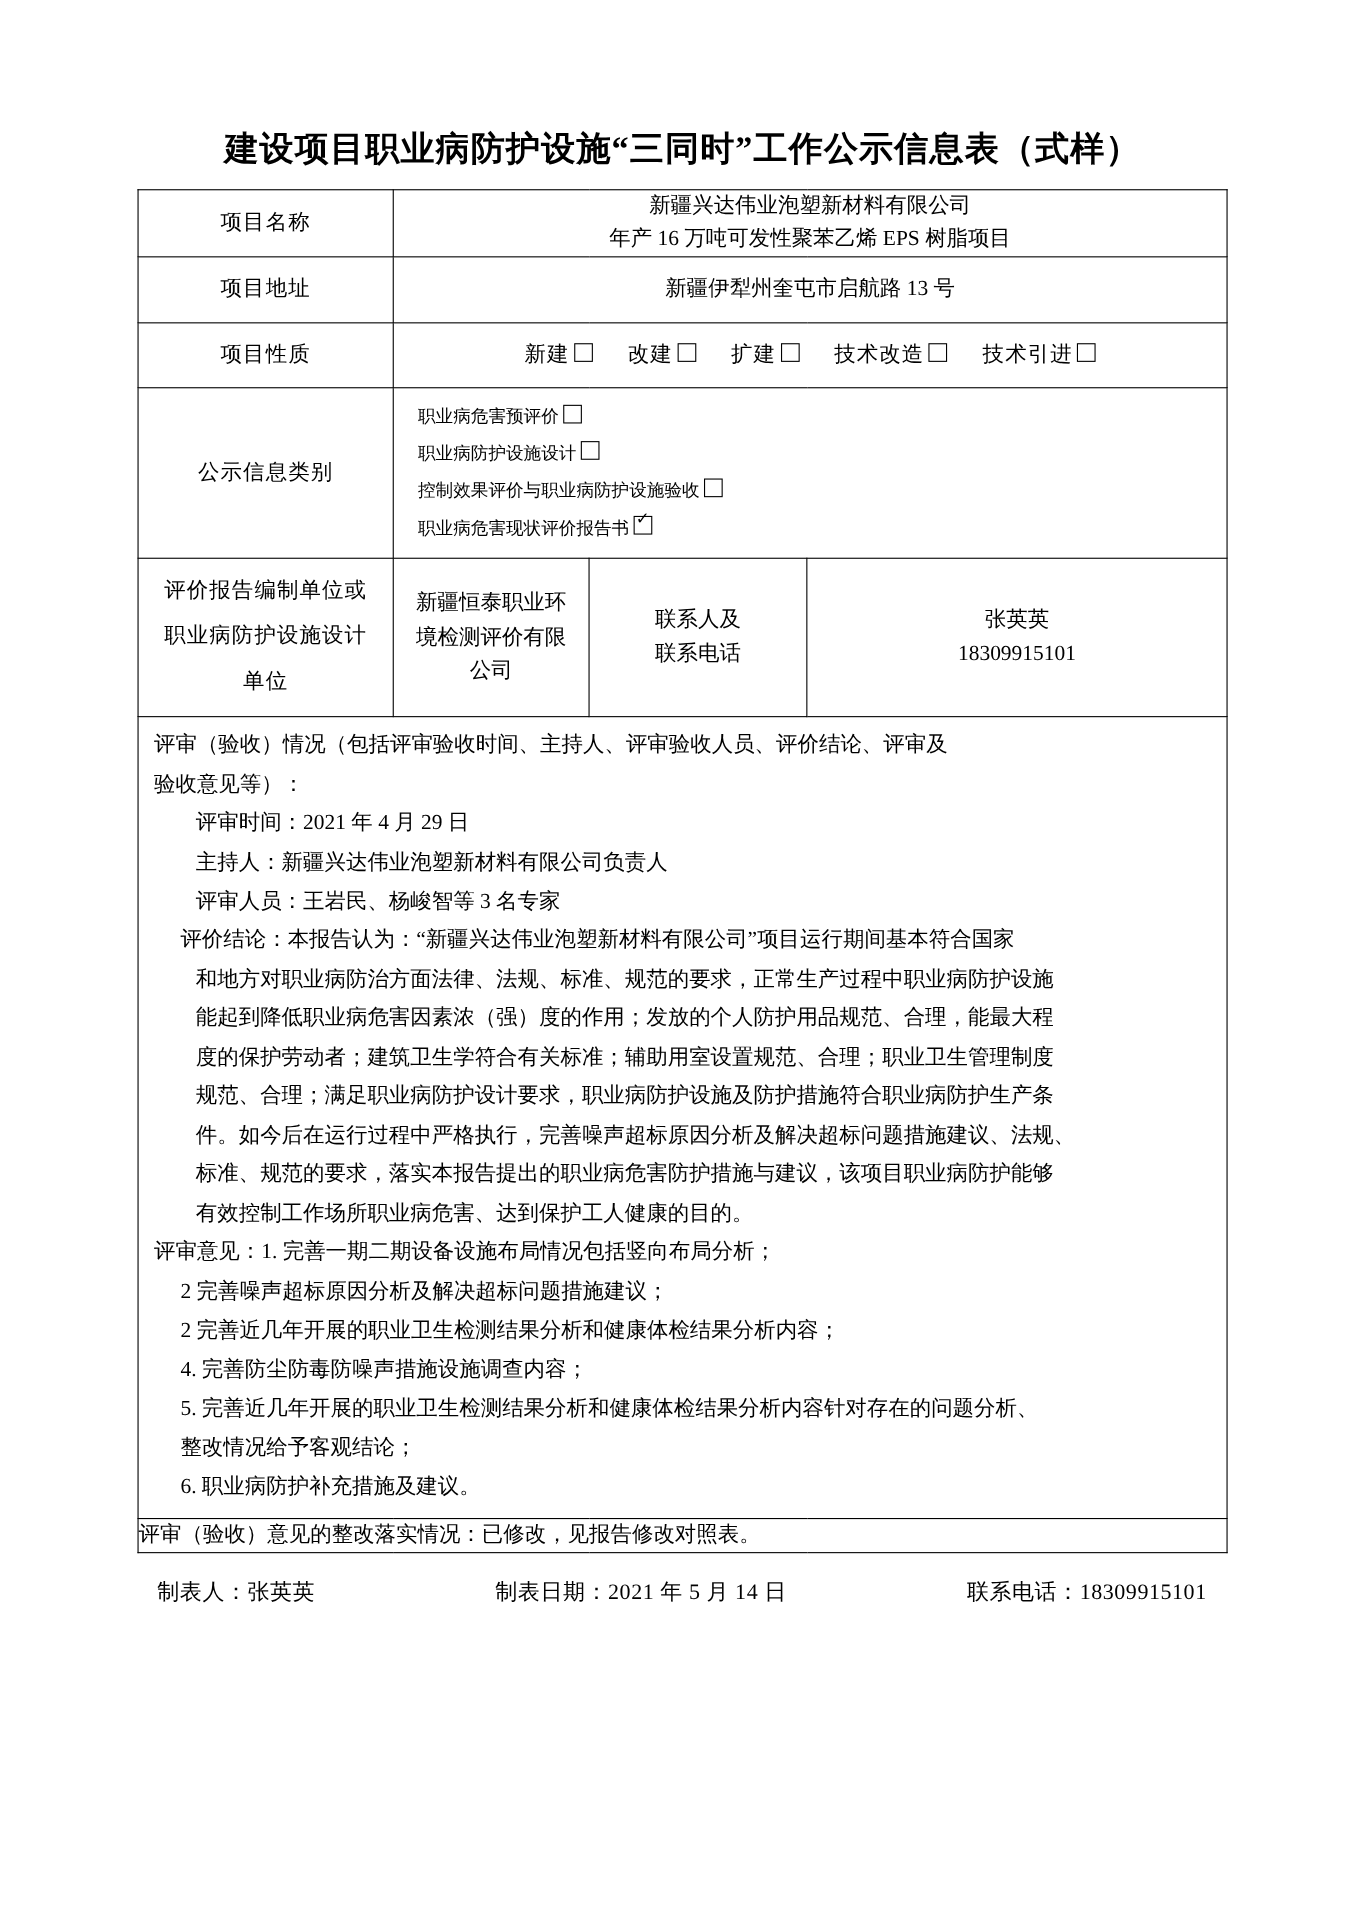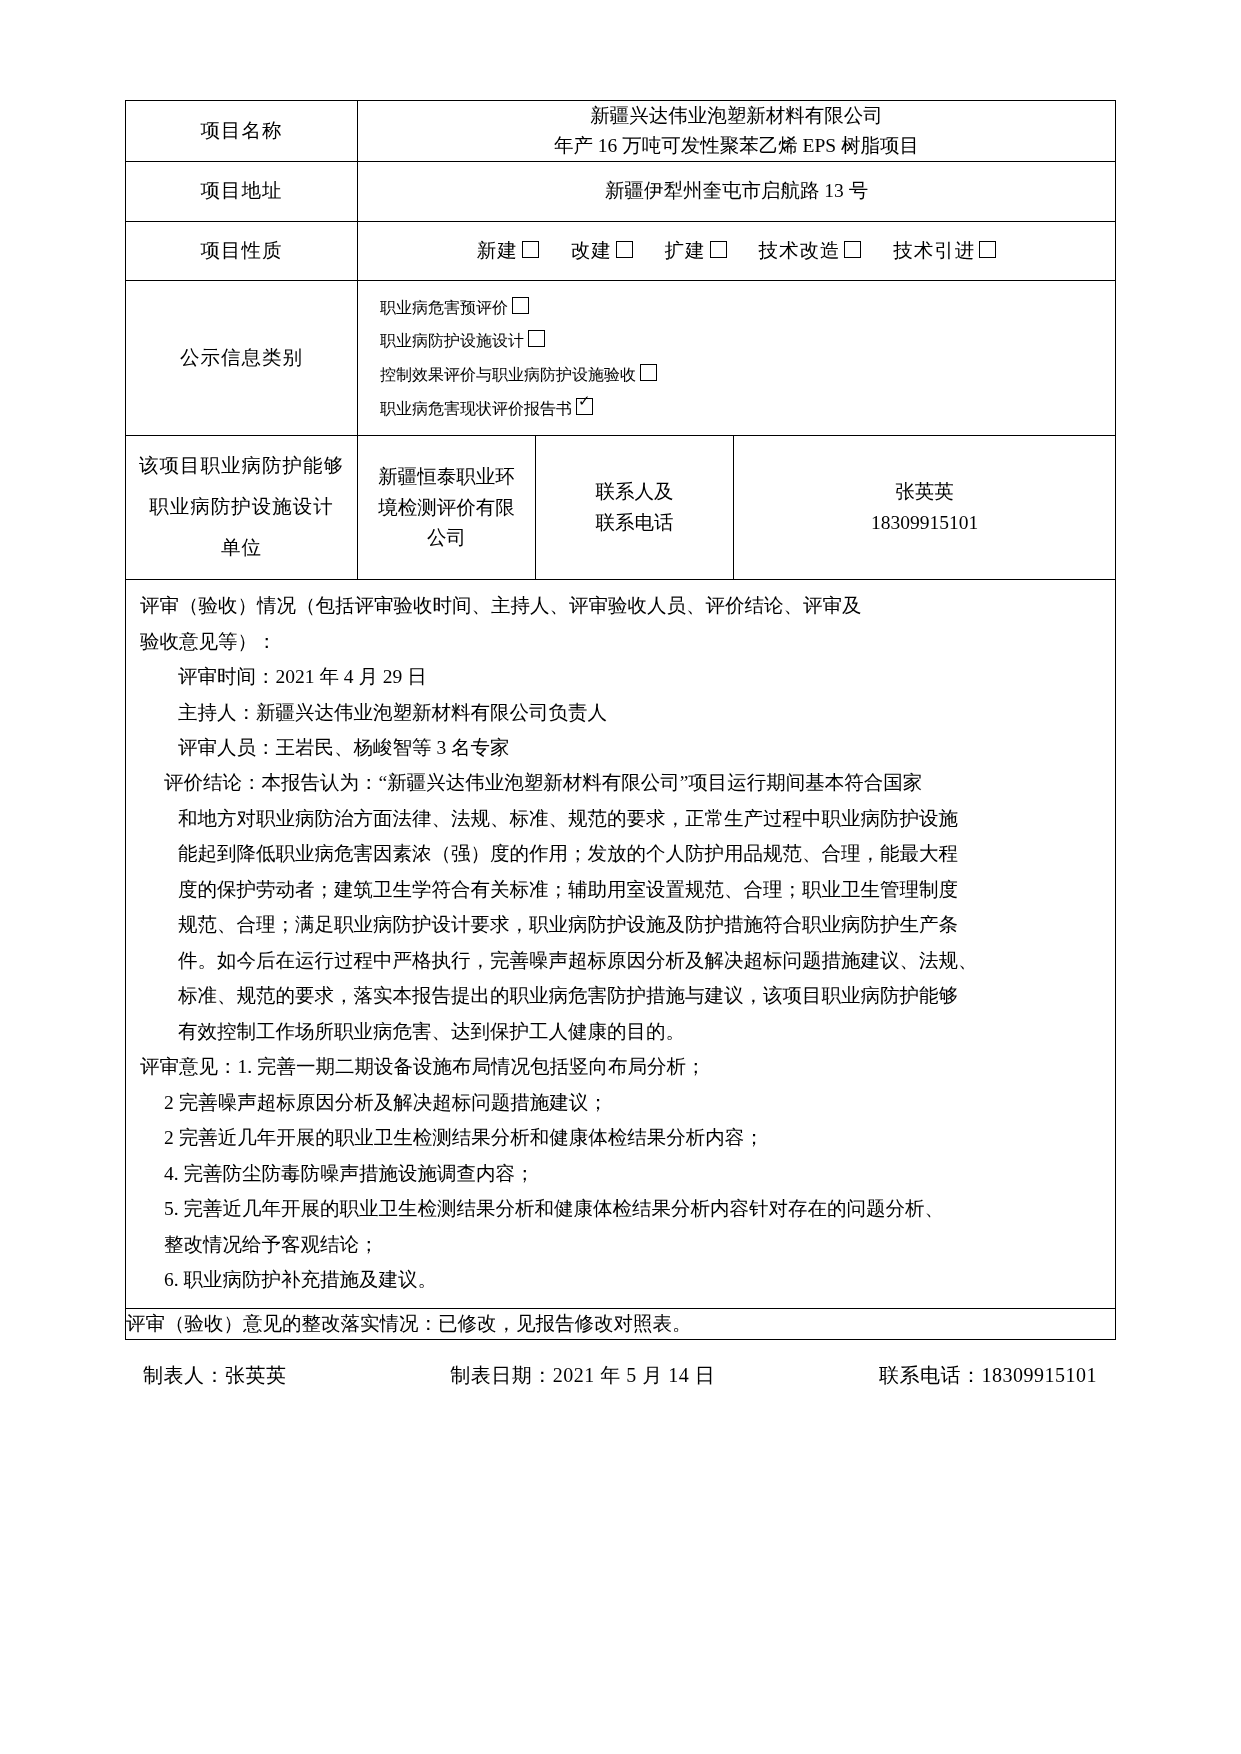--- a/index.html
+++ b/index.html
@@ -141,20 +141,21 @@
     line-height: 2.0;
     font-size: 20px;
     padding: 10px 4px;
   }
 </style>
 </head>
 <body>
 
 <div class="page">
 
+  <div class="doc-title">建设项目职业病防护设施“三同时”工作公示信息表（式样）</div>
 
   <table class="main">
     <colgroup>
       <col style="width:232px">
       <col style="width:178px">
       <col style="width:198px">
       <col style="width:382px">
     </colgroup>
 
     <tbody>
@@ -190,21 +191,21 @@
           <div><span>职业病危害预评价</span><span class="box"></span></div>
           <div><span>职业病防护设施设计</span><span class="box"></span></div>
           <div><span>控制效果评价与职业病防护设施验收</span><span class="box"></span></div>
           <div><span>职业病危害现状评价报告书</span><span class="box checked"></span></div>
         </div>
       </td>
     </tr>
 
     <tr>
       <td class="label" style="padding:10px 6px;">
-        <div style="line-height:2.1">该项目职业病防护能够</div>
+        <div style="line-height:2.1">评价报告编制单位或</div>
         <div style="line-height:2.1">职业病防护设施设计</div>
         <div style="line-height:2.1">单位</div>
       </td>
       <td class="c-name">
         <div>新疆恒泰职业环</div>
         <div>境检测评价有限</div>
         <div>公司</div>
       </td>
       <td class="contact-2">
         <div>联系人及</div>

